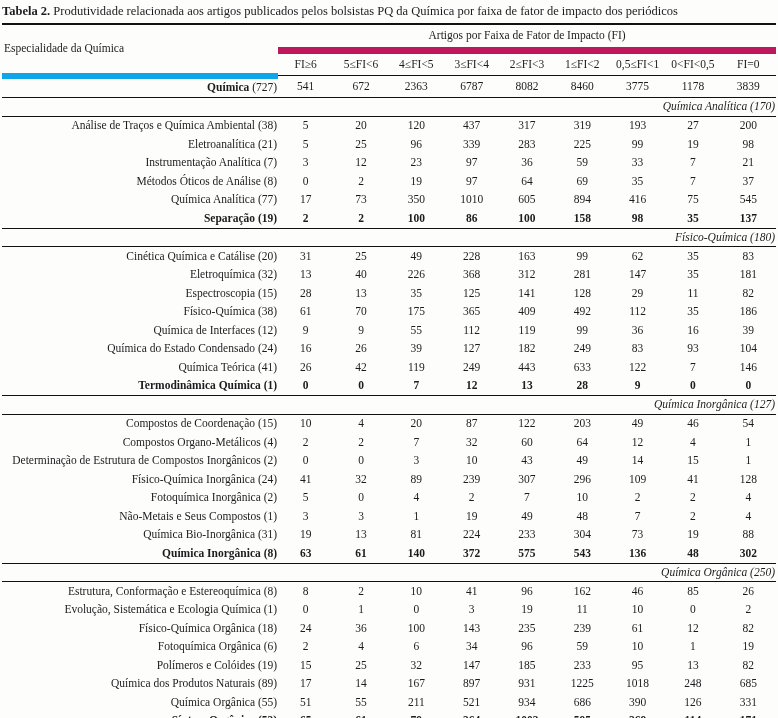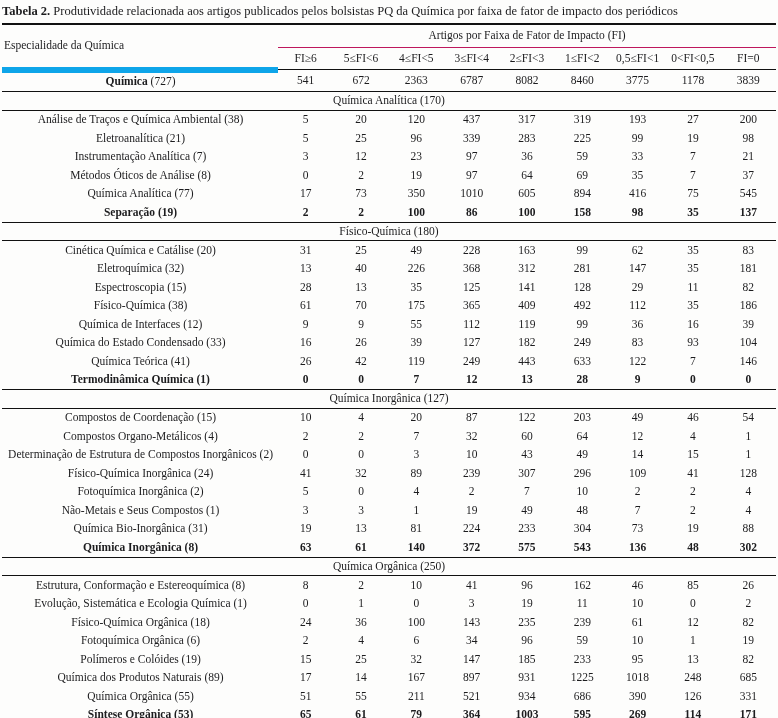--- a/index.html
+++ b/index.html
@@ -43,32 +43,33 @@
   }
   thead th { padding: 4px 1px; }
   th.spec-header {
     text-align: left;
     vertical-align: middle;
     border-bottom: 6px solid #0ea5e9;
     padding-left: 2px;
   }
   th.group-header {
     text-align: center;
-    border-bottom: 1px solid #be185d;
+    border-bottom: 7px solid #be185d;
   }
   #col-headers th {
     text-align: center;
     border-bottom: 1px solid #111;
   }
-  td.label { text-align: center; padding-left: 2px; }
+  td.label { text-align: right; padding-left: 2px; }
   td.num { text-align: center; }
   #total-row td { border-bottom: 1px solid #111; }
   #total-row .bold-name { font-weight: bold; }
   td.section-header {
-    text-align: center;
+    text-align: right;
+    font-style: italic;
     border-bottom: 1px solid #111;
     padding: 2px 1px;
   }
   tr.last-in-section td { border-bottom: 1px solid #111; font-weight: bold; }
   tbody tr:last-child td { border-bottom: 2px solid #111; }
 </style>
 </head>
 <body>
 
 <div class="page">
@@ -252,21 +253,21 @@
           <td class="num">9</td>
           <td class="num">55</td>
           <td class="num">112</td>
           <td class="num">119</td>
           <td class="num">99</td>
           <td class="num">36</td>
           <td class="num">16</td>
           <td class="num">39</td>
         </tr>
         <tr>
-          <td class="label">Química do Estado Condensado (33)</td>
+          <td class="label">Química do Estado Condensado (24)</td>
           <td class="num">16</td>
           <td class="num">26</td>
           <td class="num">39</td>
           <td class="num">127</td>
           <td class="num">182</td>
           <td class="num">249</td>
           <td class="num">83</td>
           <td class="num">93</td>
           <td class="num">104</td>
         </tr>

